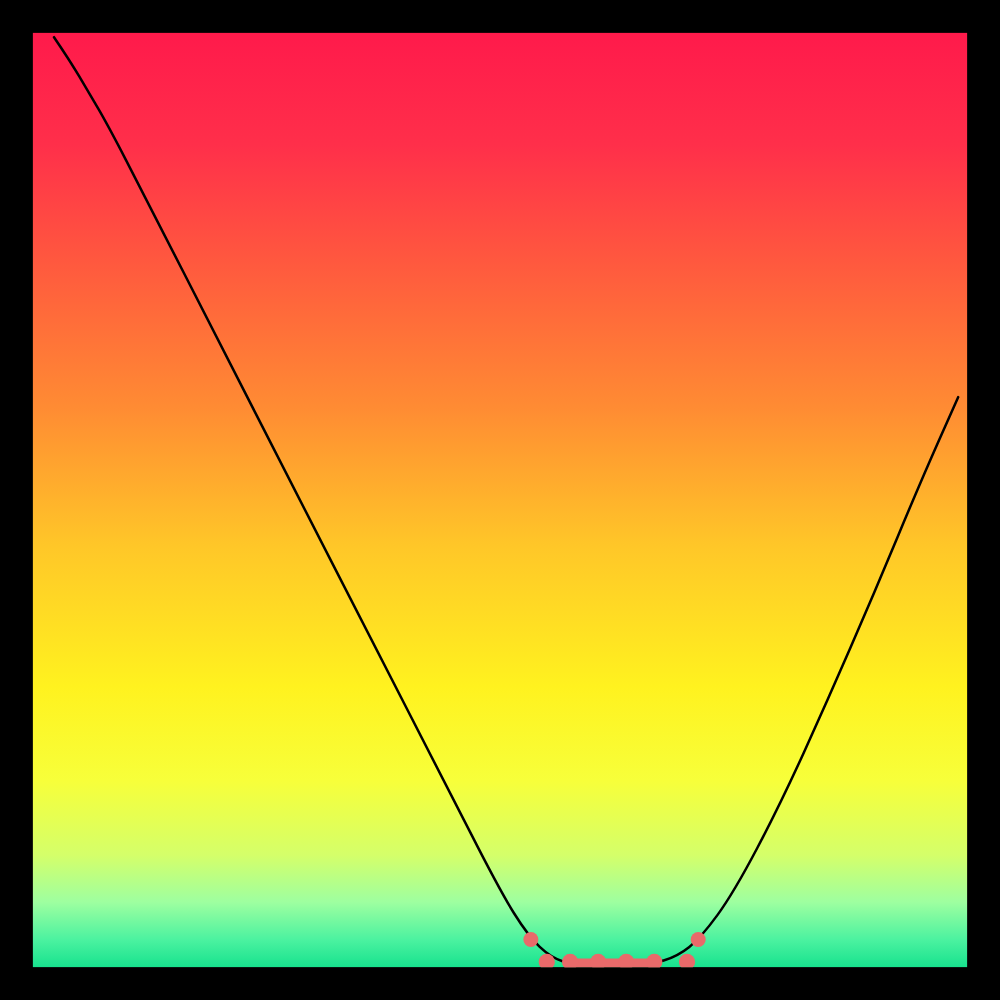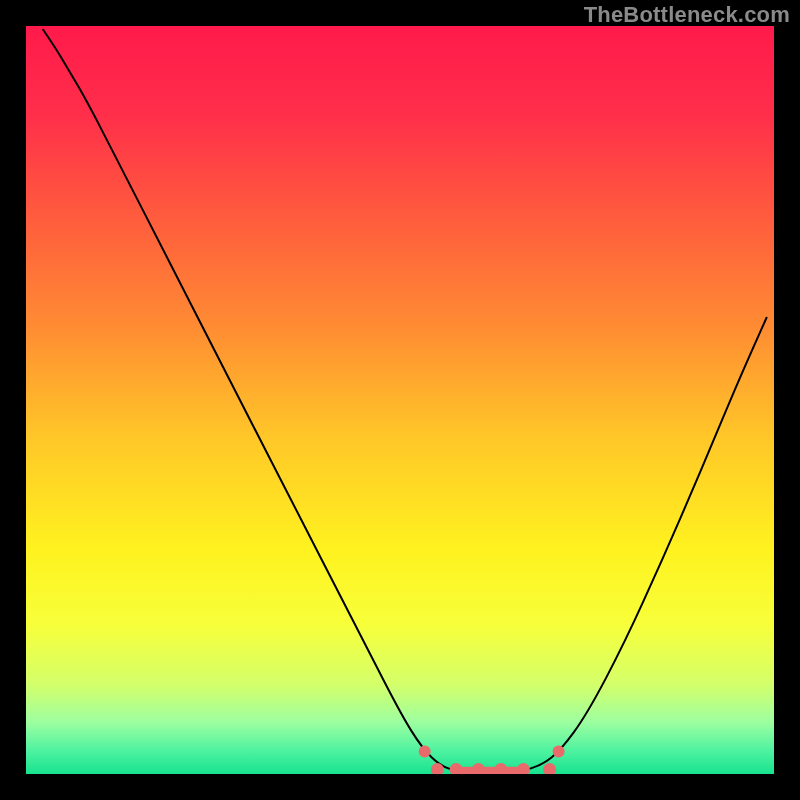--- a/index.html
+++ b/index.html
@@ -37,21 +37,20 @@
     letter-spacing: 0.2px;
   }
   svg {
     display: block;
   }
 </style>
 </head>
 <body>
 
 <div class="frame">
-  <div class="watermark">TheBottleneck.com</div>
   <div class="plot">
     <svg id="chart-svg" width="748" height="748" viewBox="0 0 748 748" preserveAspectRatio="none">
         <defs>
           <linearGradient id="bg-grad" x1="0" y1="0" x2="0" y2="1">
             <stop offset="0%" stop-color="#ff1a4b"></stop>
             <stop offset="12%" stop-color="#ff2f4a"></stop>
             <stop offset="25%" stop-color="#ff5a3e"></stop>
             <stop offset="40%" stop-color="#ff8b33"></stop>
             <stop offset="55.00000000000001%" stop-color="#ffc728"></stop>
             <stop offset="70%" stop-color="#fff21f"></stop>

